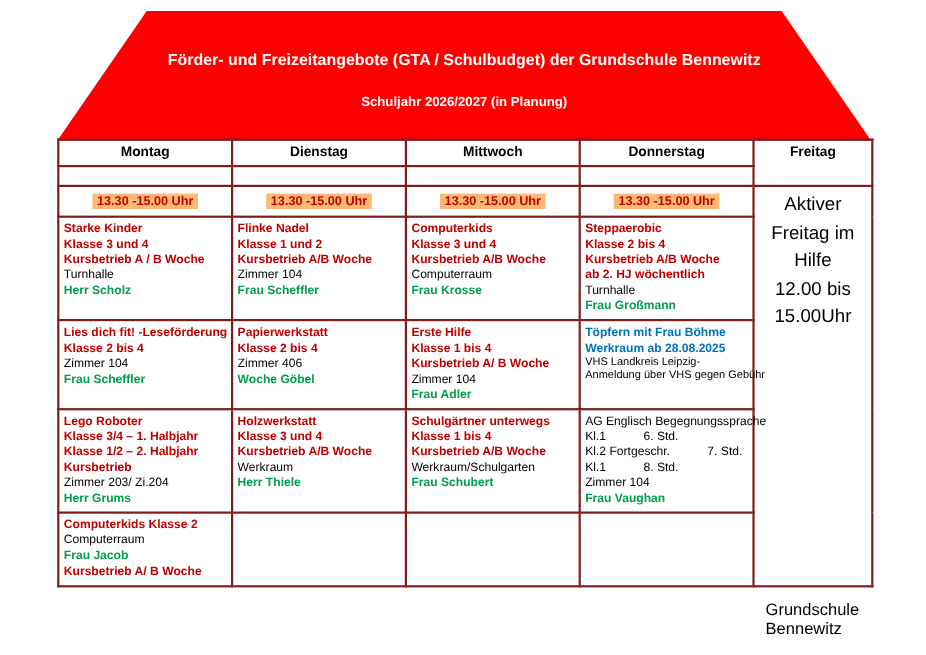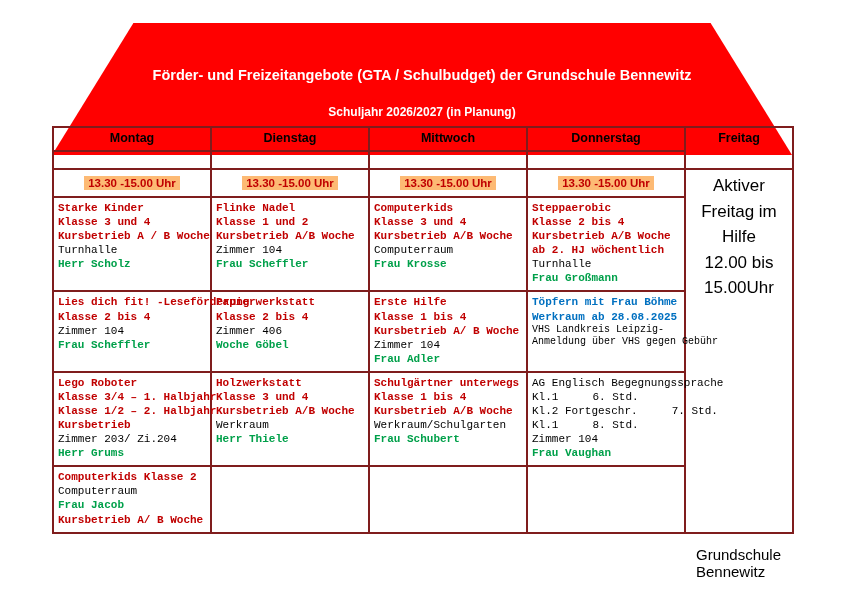--- a/index.html
+++ b/index.html
@@ -12,23 +12,23 @@
     height: 595px;
     font-family: "Liberation Sans", sans-serif;
     position: relative;
     overflow: hidden;
   }
 
   
   .banner-wrap {
     position: absolute;
     left: 52px;
-    top: 23px;
+    top: 10px;
     width: 740px;
-    height: 132px;
+    height: 118px;
   }
   .banner {
     position: absolute;
     inset: 0;
     background: #ff0000;
     clip-path: polygon(11% 0%, 89% 0%, 100% 100%, 0% 100%);
     display: flex;
     flex-direction: column;
     align-items: center;
     justify-content: center;
@@ -84,21 +84,20 @@
     color: #c00000;
     font-weight: bold;
     font-size: 11.5px;
     padding: 1px 4px;
     display: inline-block;
   }
 
   .offer {
     font-size: 11px;
     line-height: 1.28;
-    font-family: Liberation Mono, monospace;
   }
   .offer div { white-space: nowrap; }
   .l-red    { color: #c00000; font-weight: bold; }
   .l-black  { color: #000000; font-weight: normal; }
   .l-green  { color: #00a04a; font-weight: bold; }
   .l-blue   { color: #0070c0; font-weight: bold; }
   .l-small  { color: #000000; font-weight: normal; font-size: 10px; }
 
   .friday-cell {
     text-align: center;

